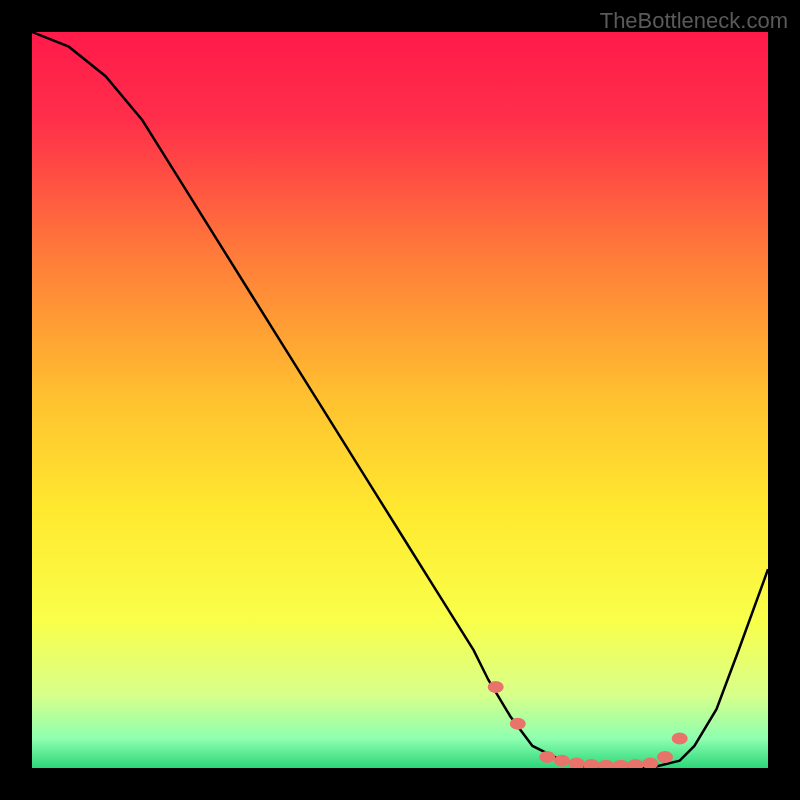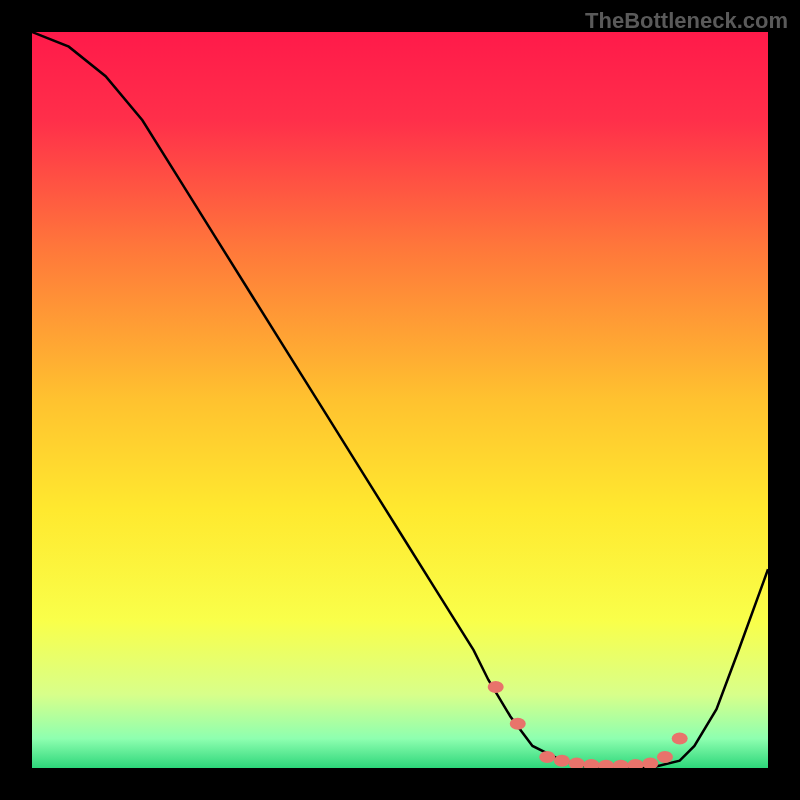--- a/index.html
+++ b/index.html
@@ -1,17 +1,17 @@
 <!DOCTYPE html>
 <html><head>
 <meta charset="utf-8">
 <style>
   * { margin: 0; padding: 0; box-sizing: border-box; }
   body { width: 800px; height: 800px; background: #000; position: relative; font-family: Arial, sans-serif; }
-  .watermark { position: absolute; top: 8px; right: 12px; color: #5a5a5a; font-size: 22px; font-weight: 700; z-index: 10; }
+  .watermark { position: absolute; top: 8px; right: 12px; color: #5a5a5a; font-size: 22px; font-weight: 400; z-index: 10; }
   .plot-area { position: absolute; top: 32px; left: 32px; width: 736px; height: 736px; }
   .gradient-bg { position: absolute; top: 0; left: 0; width: 100%; height: 100%; }
   .curve-layer { position: absolute; top: 0; left: 0; width: 100%; height: 100%; }
 </style>
 </head>
 <body>
 
 <div class="watermark">TheBottleneck.com</div>
 
 <div class="plot-area">

